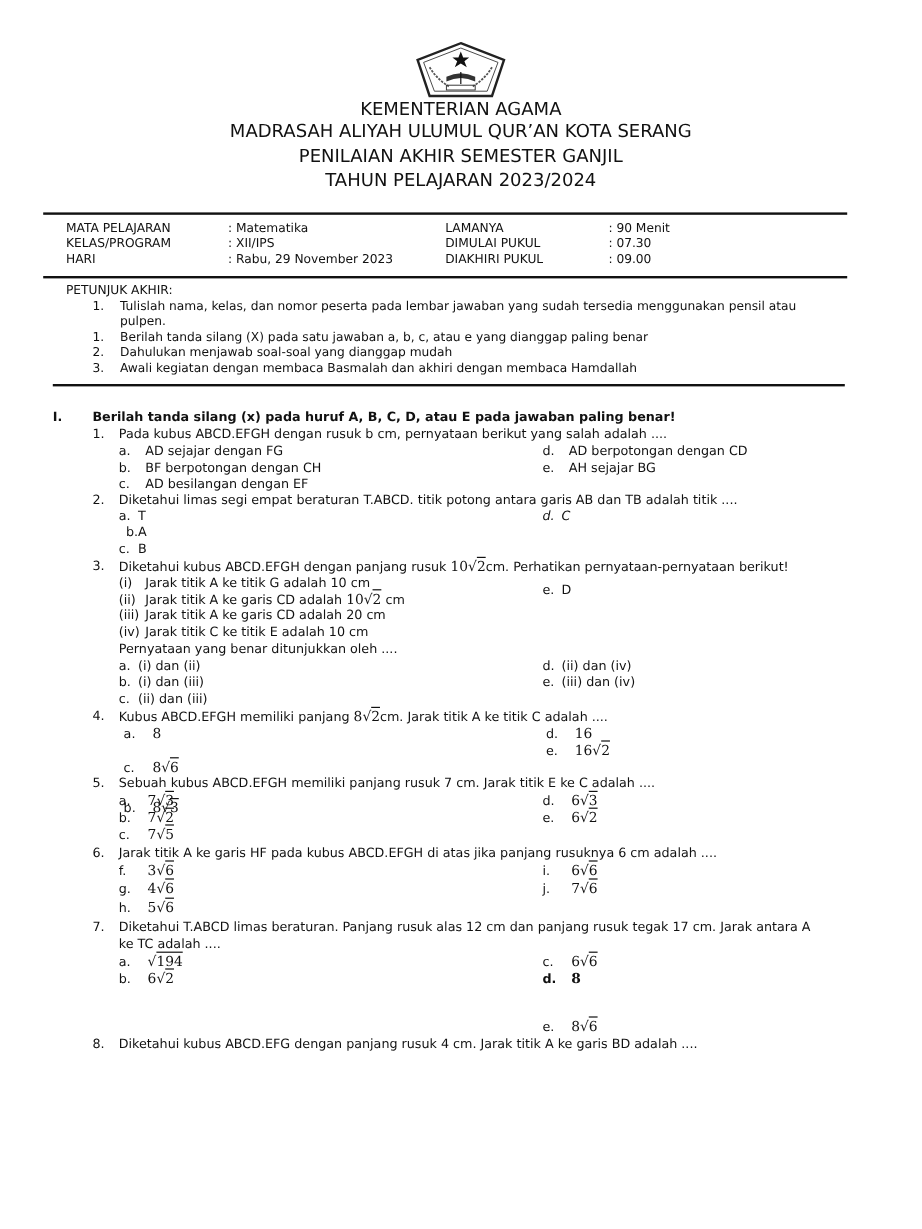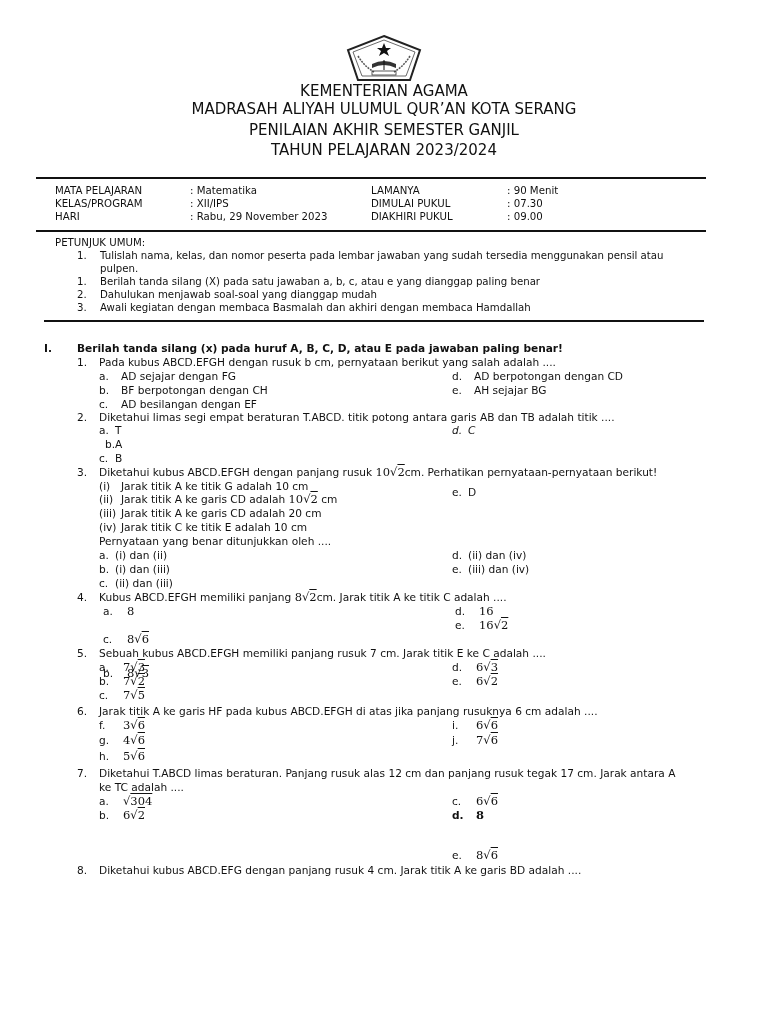--- a/index.html
+++ b/index.html
@@ -53,21 +53,21 @@
   <div>DIAKHIRI PUKUL</div>
 </div>
 <div class="abs info" style="left:507px; top:184px;">
   <div>: 90 Menit</div>
   <div>: 07.30</div>
   <div>: 09.00</div>
 </div>
 
 <div class="rule" style="left:36px; top:230px; width:670px; height:1.5px;"></div>
 
-<div class="abs info" style="left:55px; top:236px;">PETUNJUK UMUM:</div>
+<div class="abs info" style="left:55px; top:236px;">PETUNJUK AKHIR:</div>
 <div class="abs info" style="left:77px; top:249px;">1.</div>
 <div class="abs info" style="left:100px; top:249px; white-space:nowrap;">Tulislah nama, kelas, dan nomor peserta pada lembar jawaban yang sudah tersedia menggunakan pensil atau</div>
 <div class="abs info" style="left:100px; top:262px;">pulpen.</div>
 <div class="abs info" style="left:77px; top:275px;">1.</div>
 <div class="abs info" style="left:100px; top:275px; white-space:nowrap;">Berilah tanda silang (X) pada satu jawaban a, b, c, atau e yang dianggap paling benar</div>
 <div class="abs info" style="left:77px; top:288px;">2.</div>
 <div class="abs info" style="left:100px; top:288px; white-space:nowrap;">Dahulukan menjawab soal-soal yang dianggap mudah</div>
 <div class="abs info" style="left:77px; top:301px;">3.</div>
 <div class="abs info" style="left:100px; top:301px; white-space:nowrap;">Awali kegiatan dengan membaca Basmalah dan akhiri dengan membaca Hamdallah</div>
 
@@ -140,17 +140,17 @@
 <div class="abs t" style="left: 99px; top: 660px;"><span class="opt-label" style="width: 24px;">a.</span><span class="sqrt"><span>7</span><span>√</span><span class="rad">3</span></span></div>
 <div class="abs t" style="left: 99px; top: 674px;"><span class="opt-label" style="width: 24px;">b.</span><span class="sqrt"><span>7</span><span>√</span><span class="rad">2</span></span></div>
 <div class="abs t" style="left: 99px; top: 688px;"><span class="opt-label" style="width: 24px;">c.</span><span class="sqrt"><span>7</span><span>√</span><span class="rad">5</span></span></div>
 <div class="abs t" style="left: 452px; top: 660px;"><span class="opt-label" style="width: 24px;">d.</span><span class="sqrt"><span>6</span><span>√</span><span class="rad">3</span></span></div>
 <div class="abs t" style="left: 452px; top: 674px;"><span class="opt-label" style="width: 24px;">e.</span><span class="sqrt"><span>6</span><span>√</span><span class="rad">2</span></span></div>
 <div class="abs t" style="left: 99px; top: 718px;"><span class="opt-label" style="width: 24px;">f.</span><span class="sqrt"><span>3</span><span>√</span><span class="rad">6</span></span></div>
 <div class="abs t" style="left: 99px; top: 733px;"><span class="opt-label" style="width: 24px;">g.</span><span class="sqrt"><span>4</span><span>√</span><span class="rad">6</span></span></div>
 <div class="abs t" style="left: 99px; top: 749px;"><span class="opt-label" style="width: 24px;">h.</span><span class="sqrt"><span>5</span><span>√</span><span class="rad">6</span></span></div>
 <div class="abs t" style="left: 452px; top: 718px;"><span class="opt-label" style="width: 24px;">i.</span><span class="sqrt"><span>6</span><span>√</span><span class="rad">6</span></span></div>
 <div class="abs t" style="left: 452px; top: 733px;"><span class="opt-label" style="width: 24px;">j.</span><span class="sqrt"><span>7</span><span>√</span><span class="rad">6</span></span></div>
-<div class="abs t" style="left: 99px; top: 794px;"><span class="opt-label" style="width: 24px;">a.</span><span class="sqrt"><span></span><span>√</span><span class="rad">304</span></span></div>
+<div class="abs t" style="left: 99px; top: 794px;"><span class="opt-label" style="width: 24px;">a.</span><span class="sqrt"><span></span><span>√</span><span class="rad">194</span></span></div>
 <div class="abs t" style="left: 99px; top: 808px;"><span class="opt-label" style="width: 24px;">b.</span><span class="sqrt"><span>6</span><span>√</span><span class="rad">2</span></span></div>
 <div class="abs t" style="left: 452px; top: 794px;"><span class="opt-label" style="width: 24px;">c.</span><span class="sqrt"><span>6</span><span>√</span><span class="rad">6</span></span></div>
 <div class="abs t" style="left: 452px; top: 808px; font-weight: bold;"><span class="opt-label" style="width: 24px;">d.</span><span class="sqrt"><span>8</span></span></div>
 <div class="abs t" style="left: 452px; top: 848px;"><span class="opt-label" style="width: 24px;">e.</span><span class="sqrt"><span>8</span><span>√</span><span class="rad">6</span></span></div>
 
 </body></html>

